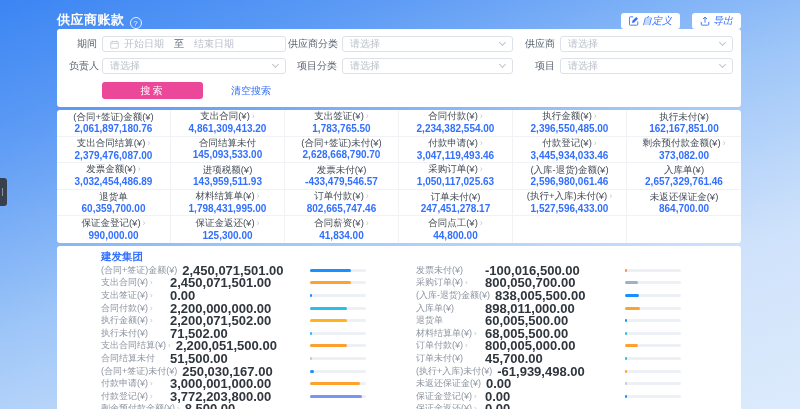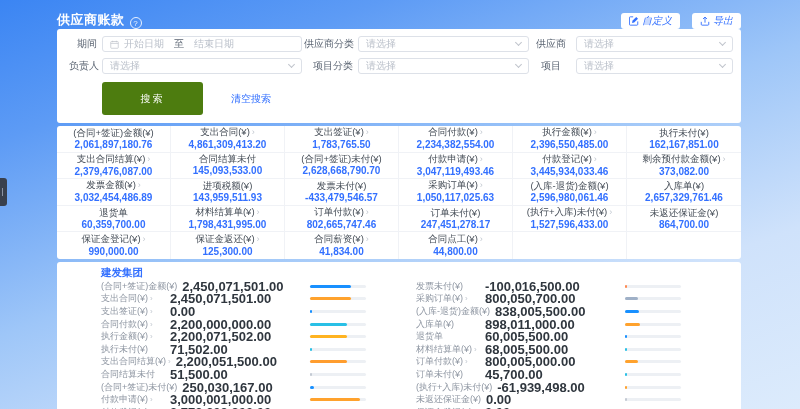--- a/index.html
+++ b/index.html
@@ -18,31 +18,31 @@
           font-size:8px; display:flex; align-items:center; justify-content:center; margin-left:5px; }
   .hdr-btns { margin-left:auto; display:flex; gap:12px;font-style:italic; }
   .hdr-btn { background:#fff; color:#3370ff; font-size:10px; height:16px; padding:0 8px;
              border-radius:3px; display:flex; align-items:center; gap:3px; cursor:pointer; }
 
   
   .panel { background:#fff; border-radius:3px; }
   .filter { padding:7px 8px 7px 12px; }
   .frow { display:flex; align-items:center; margin-bottom:6px; }
   .flbl { font-size:10px; color:#5a6472; text-align:right; white-space:nowrap; }
-  .w28{width:28px;} .w49{width:49px; margin-left:2px;} .w40{width:40px; margin-left:2px;text-align:center;}
+  .w28{width:28px;} .w49{width:49px; margin-left:2px;} .w40{width:40px; margin-left:2px;}
   .fld { height:16px; border:1px solid #dde1e8; border-radius:3px; background:#fff;
          display:flex; align-items:center; padding:0 7px; margin-left:5px; font-size:10px; color:#b9bfc9; }
-  .daterange { width:200px; }
+  .daterange { width:184px; }
   .sel1 { width:171px; } .sel2 { flex:1; }
   .to { color:#5a6472; margin:0 10px; font-size:10px; }
   .ph { color:#b9bfc9; }
   .chev { width:5px; height:5px; border-right:1px solid #c0c4cc; border-bottom:1px solid #c0c4cc;
           transform:rotate(45deg); margin-left:auto; margin-top:-3px; flex:none; }
   .btnrow { display:flex; align-items:center; margin:8px 0 1px; }
-  .search-btn { margin-left:33px; width:101px; height:33px; background:#4d7c0f; color:#fff;
+  .search-btn { margin-left:33px; width:101px; height:17px; background:#ec4899; color:#fff;
                 font-size:10px; border-radius:3px; display:flex; align-items:center; justify-content:center;
                 letter-spacing:2px; cursor:pointer; }
   .clear-link { margin-left:28px; color:#3370ff; font-size:10px; cursor:pointer; }
 
   
   .cards { margin-top:3px; overflow:hidden; }
   .cards-grid { display:grid; grid-template-columns:repeat(6,1fr); grid-auto-rows:26.6px; }
   .card-cell { display:flex; flex-direction:column; justify-content:center; align-items:center;
                border-right:1px solid #f0f2f6; border-bottom:1px solid #f0f2f6; overflow:hidden; }
   .card-cell:nth-child(6n) { border-right:none; }

